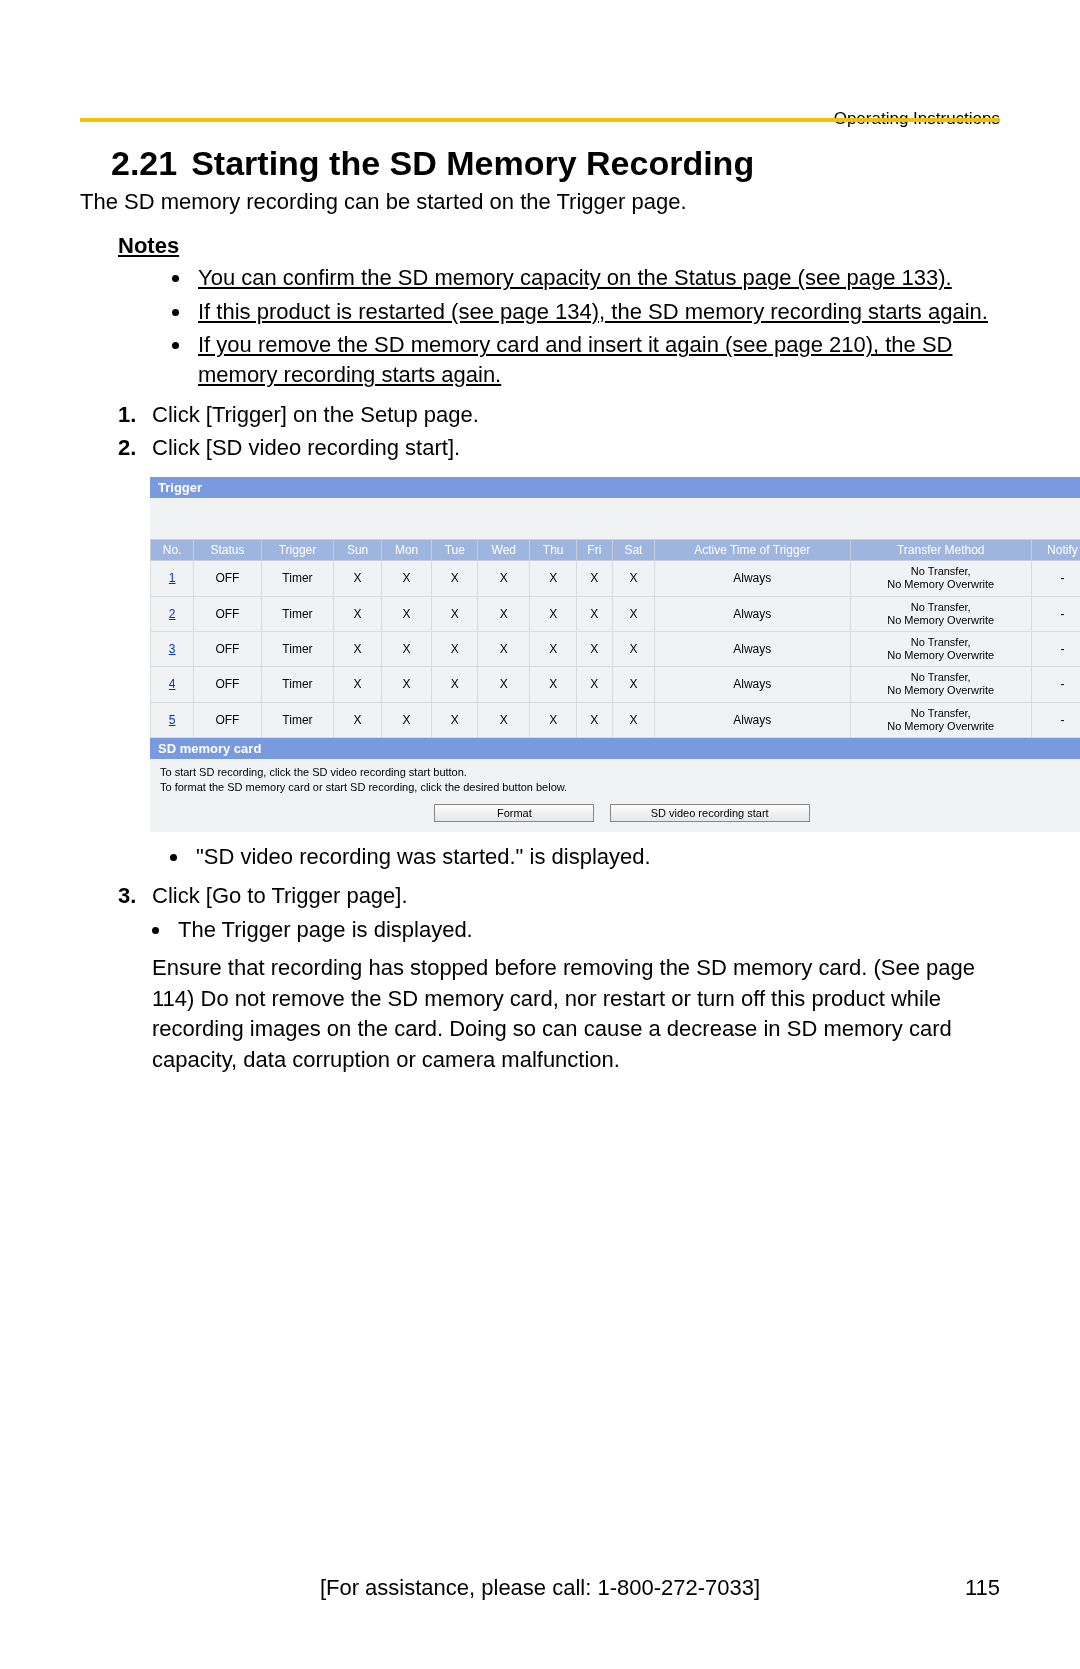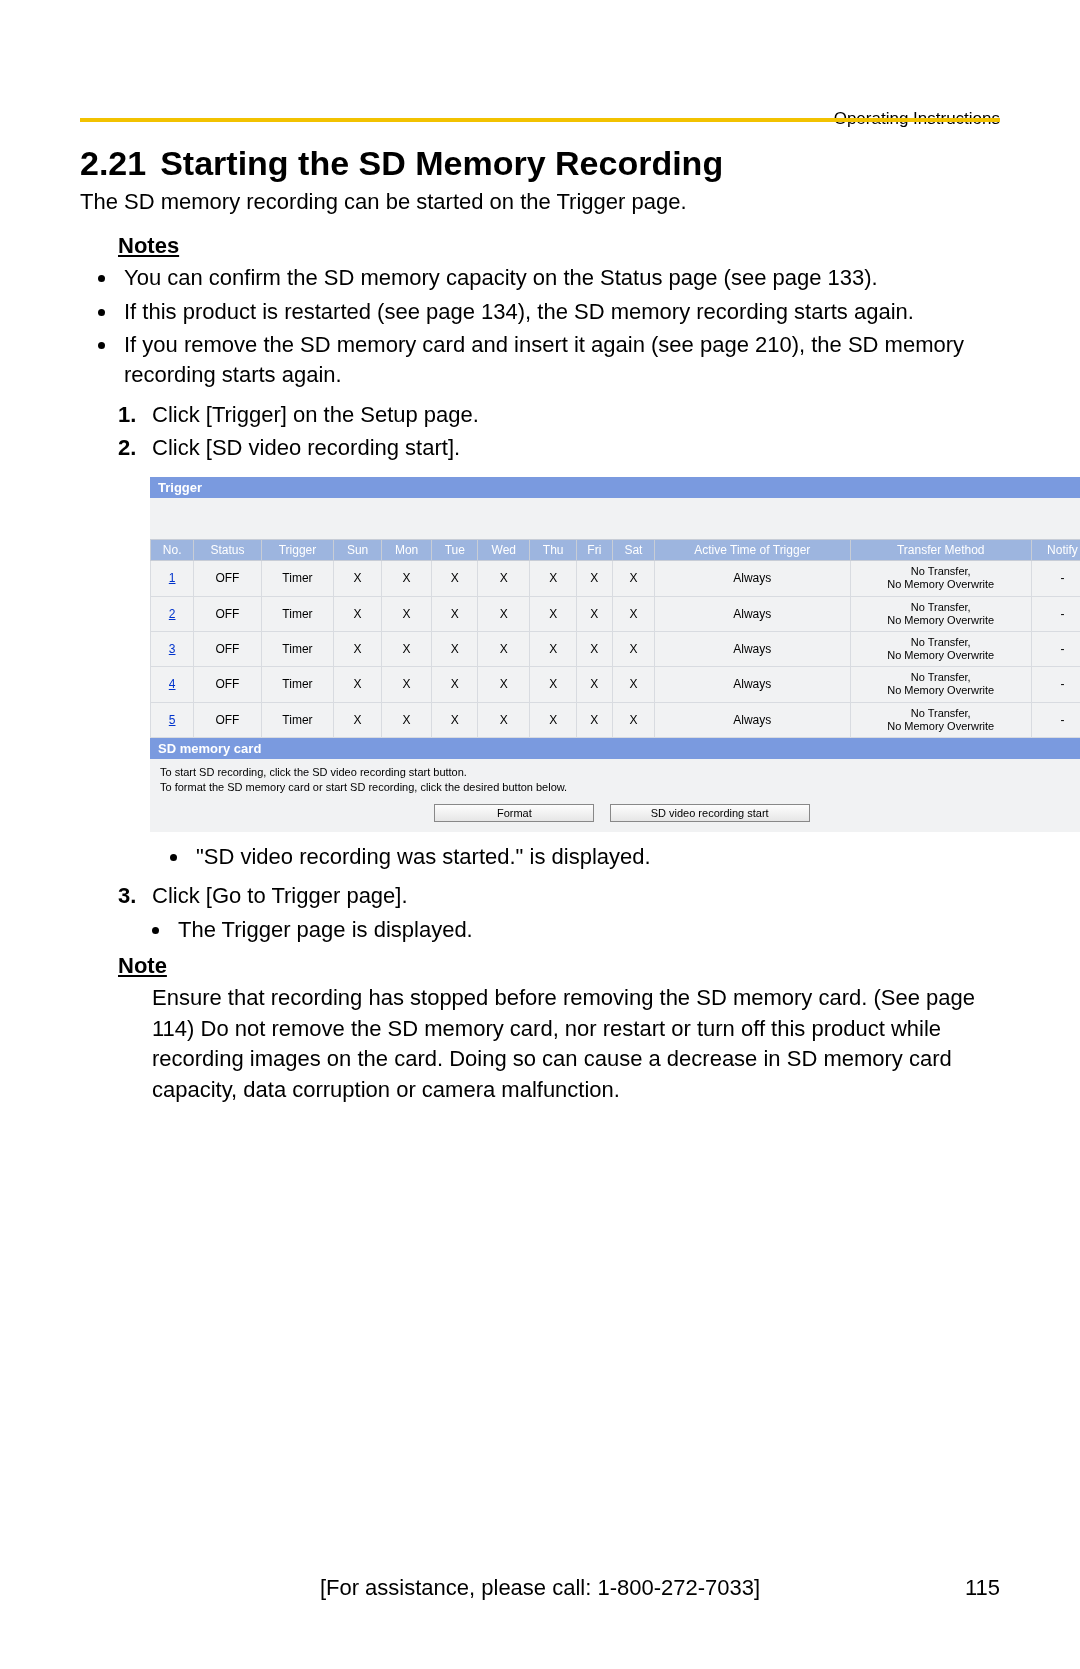--- a/index.html
+++ b/index.html
@@ -36,35 +36,37 @@
   .content {
     margin-top: 44px;
   }
   h1.section-title {
     font-size: 34px;
     font-weight: bold;
     margin: 0 0 6px 0;
   }
   h1.section-title .num {
     margin-right: 14px;
+    margin-left: 31px;
   }
   .intro {
     font-size: 22px;
     margin: 6px 0 18px 0;
   }
   .notes-heading {
     font-size: 22px;
     font-weight: bold;
     text-decoration: underline;
     margin: 4px 0 4px 38px;
   }
   ul.notes-list {
-    margin: 4px 0 10px 38px;
+    margin: 4px 0 10px 112px;
     padding: 0;
     list-style: disc;
+    text-decoration: underline;
   }
   ul.notes-list li {
     font-size: 22px;
     line-height: 1.35;
     margin-bottom: 4px;
     padding-left: 6px;
   }
   ol.steps {
     margin: 10px 0 8px 38px;
     padding: 0;
@@ -329,21 +331,20 @@
     </ul>
 
     <ol class="steps" style="counter-reset: step 2;">
       <li><span>Click [Go to Trigger page].</span>
         <ul class="sub-bullets">
           <li>The Trigger page is displayed.</li>
         </ul>
       </li>
     </ol>
 
-    <div class="notes-heading">Note</div>
     <div class="note-body">Ensure that recording has stopped before removing the SD memory card. (See page 114) Do not remove the SD memory card, nor restart or turn off this product while recording images on the card. Doing so can cause a decrease in SD memory card capacity, data corruption or camera malfunction.</div>
   </div>
 
   <div class="footer">
     <div class="assist">[For assistance, please call: 1-800-272-7033]</div>
     <div class="pagenum">115</div>
   </div>
 </div>
 
 </body></html>

